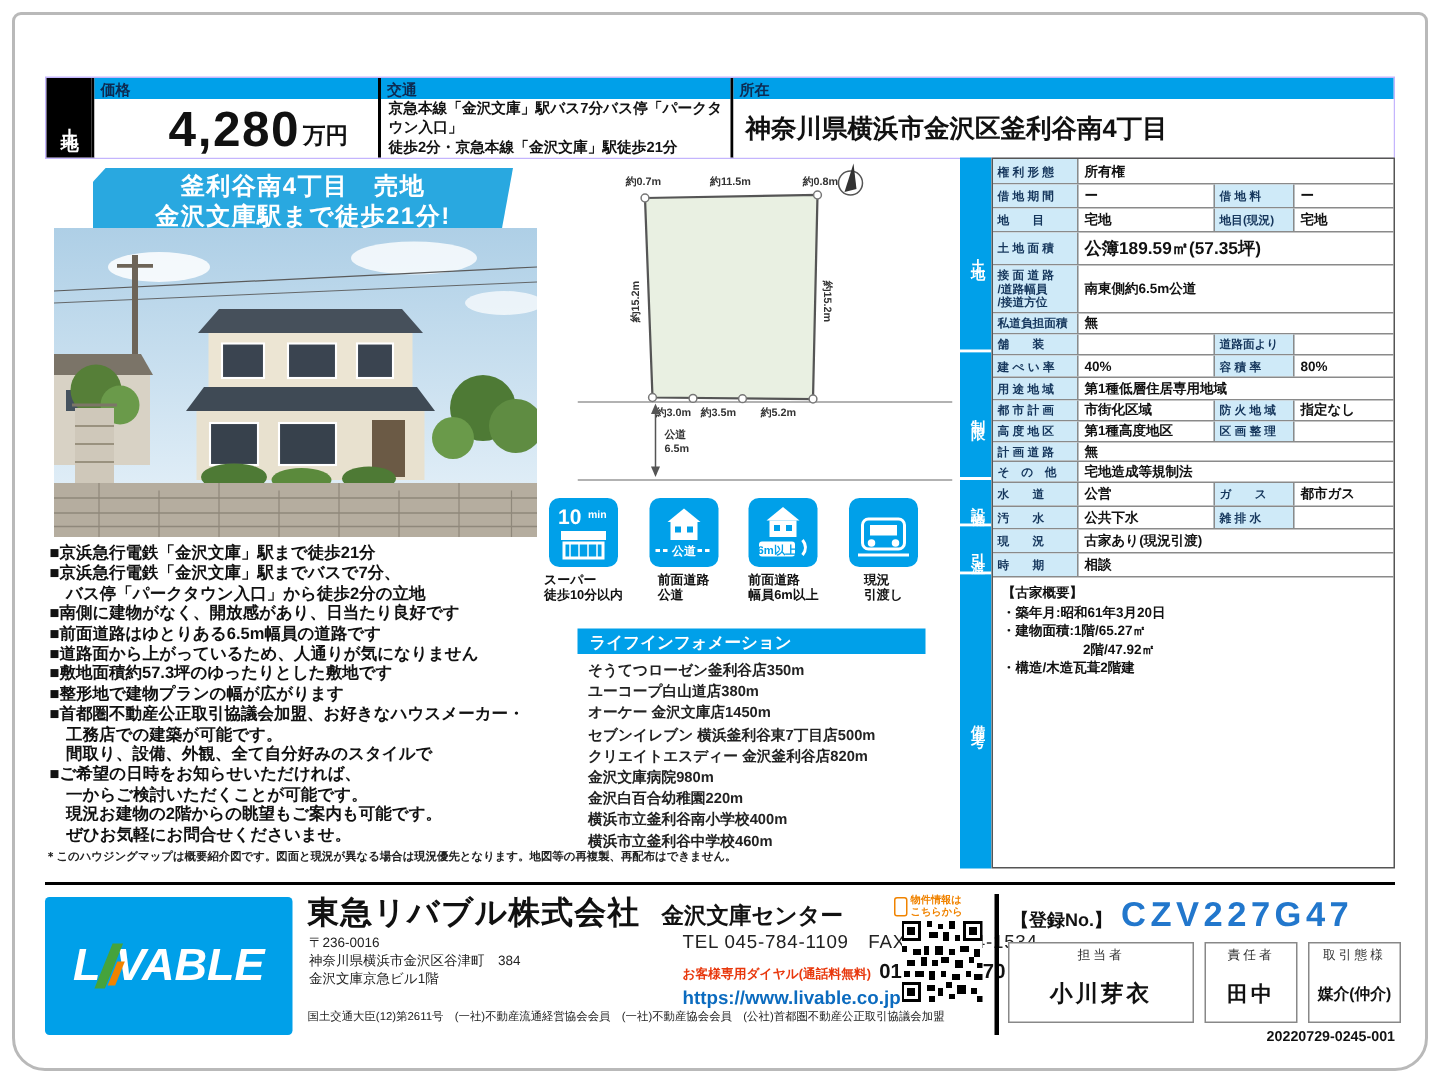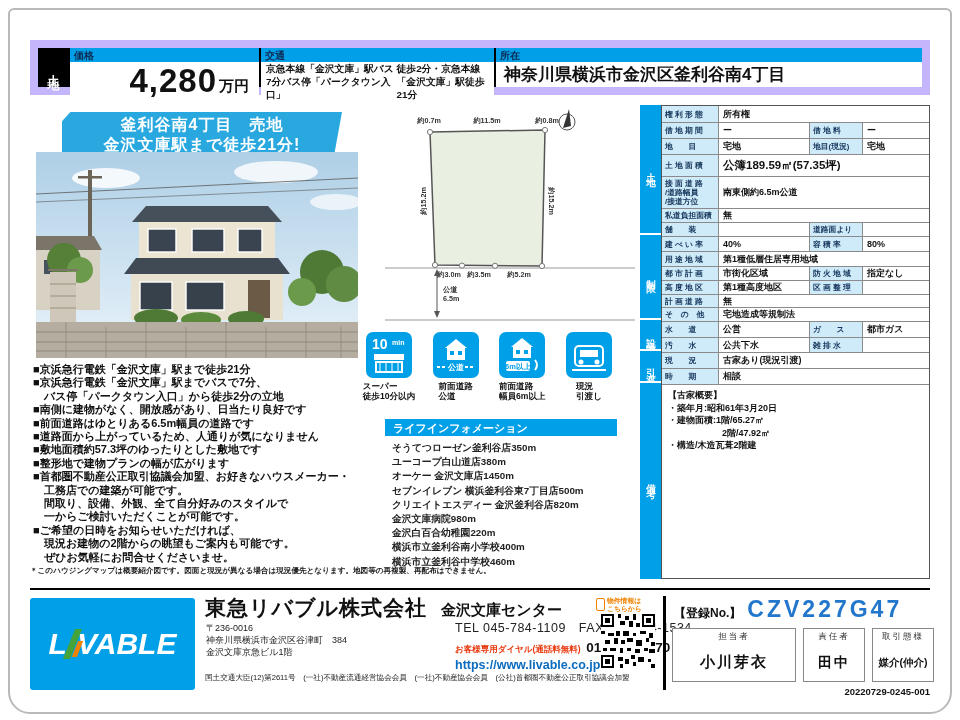--- a/index.html
+++ b/index.html
@@ -1,34 +1,34 @@
 <!DOCTYPE html>
 <html><head>
 <meta charset="utf-8">
 <style>
   html,body{margin:0;padding:0;}
   body{width:960px;height:720px;background:#fff;font-family:"Liberation Sans","DejaVu Sans",sans-serif;color:#111;position:relative;overflow:hidden;}
   .abs{position:absolute;}
   .page-frame{left:8px;top:8px;width:940px;height:702px;border:2px solid #b9b9b9;border-radius:6px 6px 22px 22px;pointer-events:none;}
 
   
-  .hdr{left:30px;top:40px;width:900px;height:55px;border:8px solid #c4b5fd;box-sizing:border-box;display:flex;background:#fff;}
+  .hdr{left:30px;top:51px;width:900px;height:55px;border:1px solid #c4b5fd;box-sizing:border-box;display:flex;background:#fff;}
   .cat-cell{width:30px;background:#000;color:#fff;display:flex;align-items:center;justify-content:center;}
   .cat-cell span{writing-mode:vertical-rl;font-size:12px;font-weight:bold;letter-spacing:4px;}
   .hcol{border-left:2px solid #000;display:flex;flex-direction:column;box-sizing:border-box;}
   .hcol:first-of-type{border-left:none;}
   .col-head{height:14px;background:#00a0e9;color:#0d2b52;font-size:10px;font-weight:bold;padding:1px 4px 0;box-sizing:border-box;}
   .col-body{flex:1;display:flex;align-items:center;background:#fff;}
   .w-price{width:191px;}
   .w-access{width:235px;}
   .w-loc{flex:1;}
-  .price-body{justify-content:flex-end;padding-right:10px;}
+  .price-body{justify-content:flex-end;padding-right:20px;}
   .price-num{font-size:33px;font-weight:bold;letter-spacing:1px;}
   .price-unit{font-size:15px;font-weight:bold;margin-left:2px;padding-top:10px;}
-  .access-body{flex-direction:row;align-items:flex-start;justify-content:center;padding:0 5px;}
+  .access-body{flex-direction:column;align-items:flex-start;justify-content:center;padding:0 5px;}
   .access-line{font-size:9.8px;font-weight:bold;line-height:13px;}
   .loc-body{padding-left:8px;font-size:17px;font-weight:bold;}
 
   
   .banner{left:62px;top:112px;width:280px;height:46px;background:#29a8e0;clip-path:polygon(0 20%,3% 0,100% 0,97% 100%,0 100%);display:flex;flex-direction:column;align-items:center;justify-content:center;color:#fff;font-weight:bold;}
   .banner div{font-size:16px;line-height:20px;letter-spacing:1px;}
 
   
   .photo{left:36px;top:152px;width:322px;height:206px;}
 
@@ -194,22 +194,22 @@
   <div>■京浜急行電鉄「金沢文庫」駅までバスで7分、</div>
   <div>　バス停「パークタウン入口」から徒歩2分の立地</div>
   <div>■南側に建物がなく、開放感があり、日当たり良好です</div>
   <div>■前面道路はゆとりある6.5m幅員の道路です</div>
   <div>■道路面から上がっているため、人通りが気になりません</div>
   <div>■敷地面積約57.3坪のゆったりとした敷地です</div>
   <div>■整形地で建物プランの幅が広がります</div>
   <div>■首都圏不動産公正取引協議会加盟、お好きなハウスメーカー・</div>
   <div>　工務店での建築が可能です。</div>
   <div>　間取り、設備、外観、全て自分好みのスタイルで</div>
+  <div>■ご希望の日時をお知らせいただければ、</div>
   <div>　一からご検討いただくことが可能です。</div>
-  <div>■ご希望の日時をお知らせいただければ、</div>
   <div>　現況お建物の2階からの眺望もご案内も可能です。</div>
   <div>　ぜひお気軽にお問合せくださいませ。</div>
 </div>
 <div class="footnote abs">＊このハウジングマップは概要紹介図です。図面と現況が異なる場合は現況優先となります。地図等の再複製、再配布はできません。</div>
 
 <svg class="diagram abs" viewBox="0 0 250 222">
   <circle cx="182" cy="16" r="8" fill="none" stroke="#555" stroke-width="1"></circle>
   <polygon points="184,3 178,22 186,20" fill="#333"></polygon>
   <path d="M0,162 H250" stroke="#999" stroke-width="1"></path>
   <path d="M0,214 H250" stroke="#999" stroke-width="1"></path>

